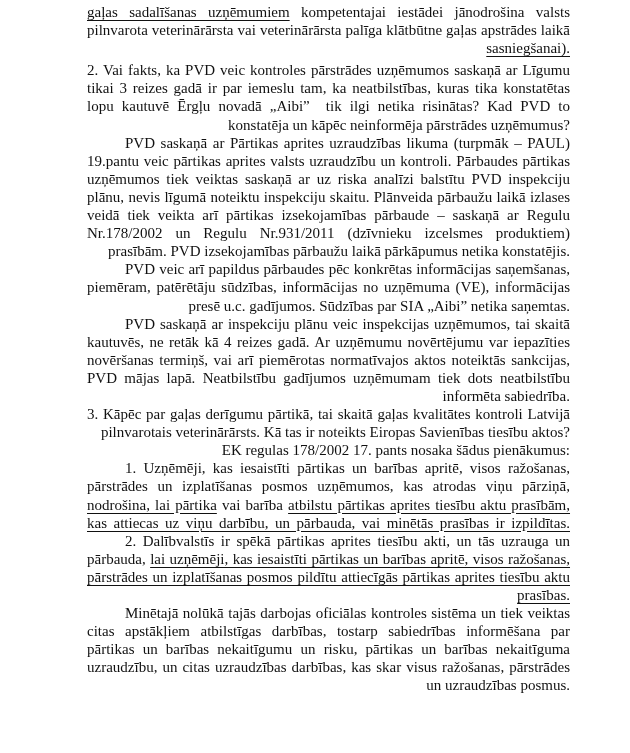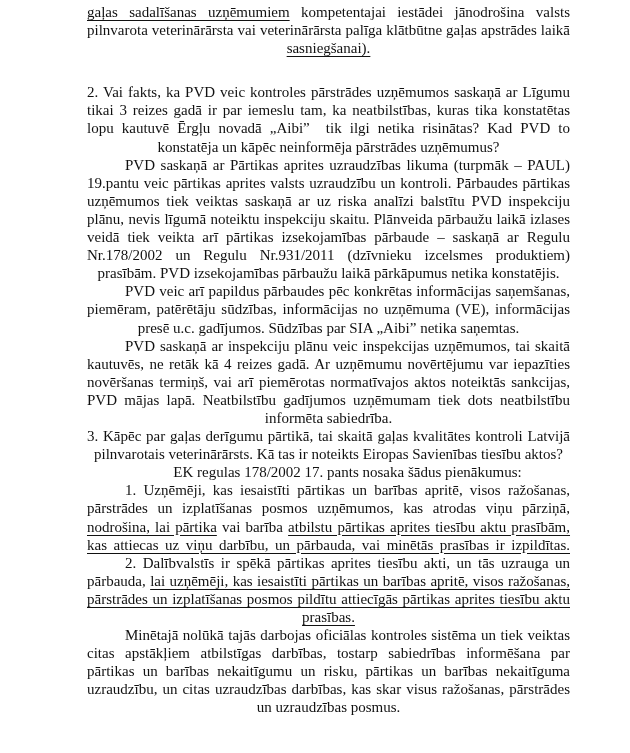--- a/index.html
+++ b/index.html
@@ -20,21 +20,21 @@
     position: absolute;
     left: 87px;
     top: 3px;
     width: 483px;
     font-size: 15px;
   }
   .para { margin: 0; padding: 0; }
   .line {
     line-height: 18.1px;
     white-space: normal;
-    text-align: center;
+    text-align: right;
   }
   .line.j {
     text-align: justify;
     text-align-last: justify;
   }
   .line.ind {
     text-indent: 38px;
   }
   .u {
     text-decoration: underline;
@@ -45,21 +45,21 @@
 </head>
 <body>
 
 <div class="page">
   <div class="doc">
       <div class="para">
         <div class="line j"><span class="u">gaļas sadalīšanas uzņēmumiem</span><span> kompetentajai iestādei jānodrošina valsts</span></div>
         <div class="line j"><span>pilnvarota veterinārārsta vai veterinārārsta palīga klātbūtne gaļas apstrādes laikā</span></div>
         <div class="line"><span class="u">sasniegšanai).</span></div>
       </div>
-      <div class="para" style="margin-top: 26px;">
+      <div class="para" style="margin-top: 4px;">
         <div class="line j"><span>2. Vai fakts, ka PVD veic kontroles pārstrādes uzņēmumos saskaņā ar Līgumu</span></div>
         <div class="line j"><span>tikai 3 reizes gadā ir par iemeslu tam, ka neatbilstības, kuras tika konstatētas</span></div>
         <div class="line j"><span>lopu kautuvē Ērgļu novadā „Aibi”&nbsp; tik ilgi netika risinātas? Kad PVD to</span></div>
         <div class="line"><span>konstatēja un kāpēc neinformēja pārstrādes uzņēmumus?</span></div>
       </div>
       <div class="para">
         <div class="line j ind"><span>PVD saskaņā ar Pārtikas aprites uzraudzības likuma (turpmāk – PAUL)</span></div>
         <div class="line j"><span>19.pantu veic pārtikas aprites valsts uzraudzību un kontroli. Pārbaudes pārtikas</span></div>
         <div class="line j"><span>uzņēmumos tiek veiktas saskaņā ar uz riska analīzi balstītu PVD inspekciju</span></div>
         <div class="line j"><span>plānu, nevis līgumā noteiktu inspekciju skaitu. Plānveida pārbaužu laikā izlases</span></div>

